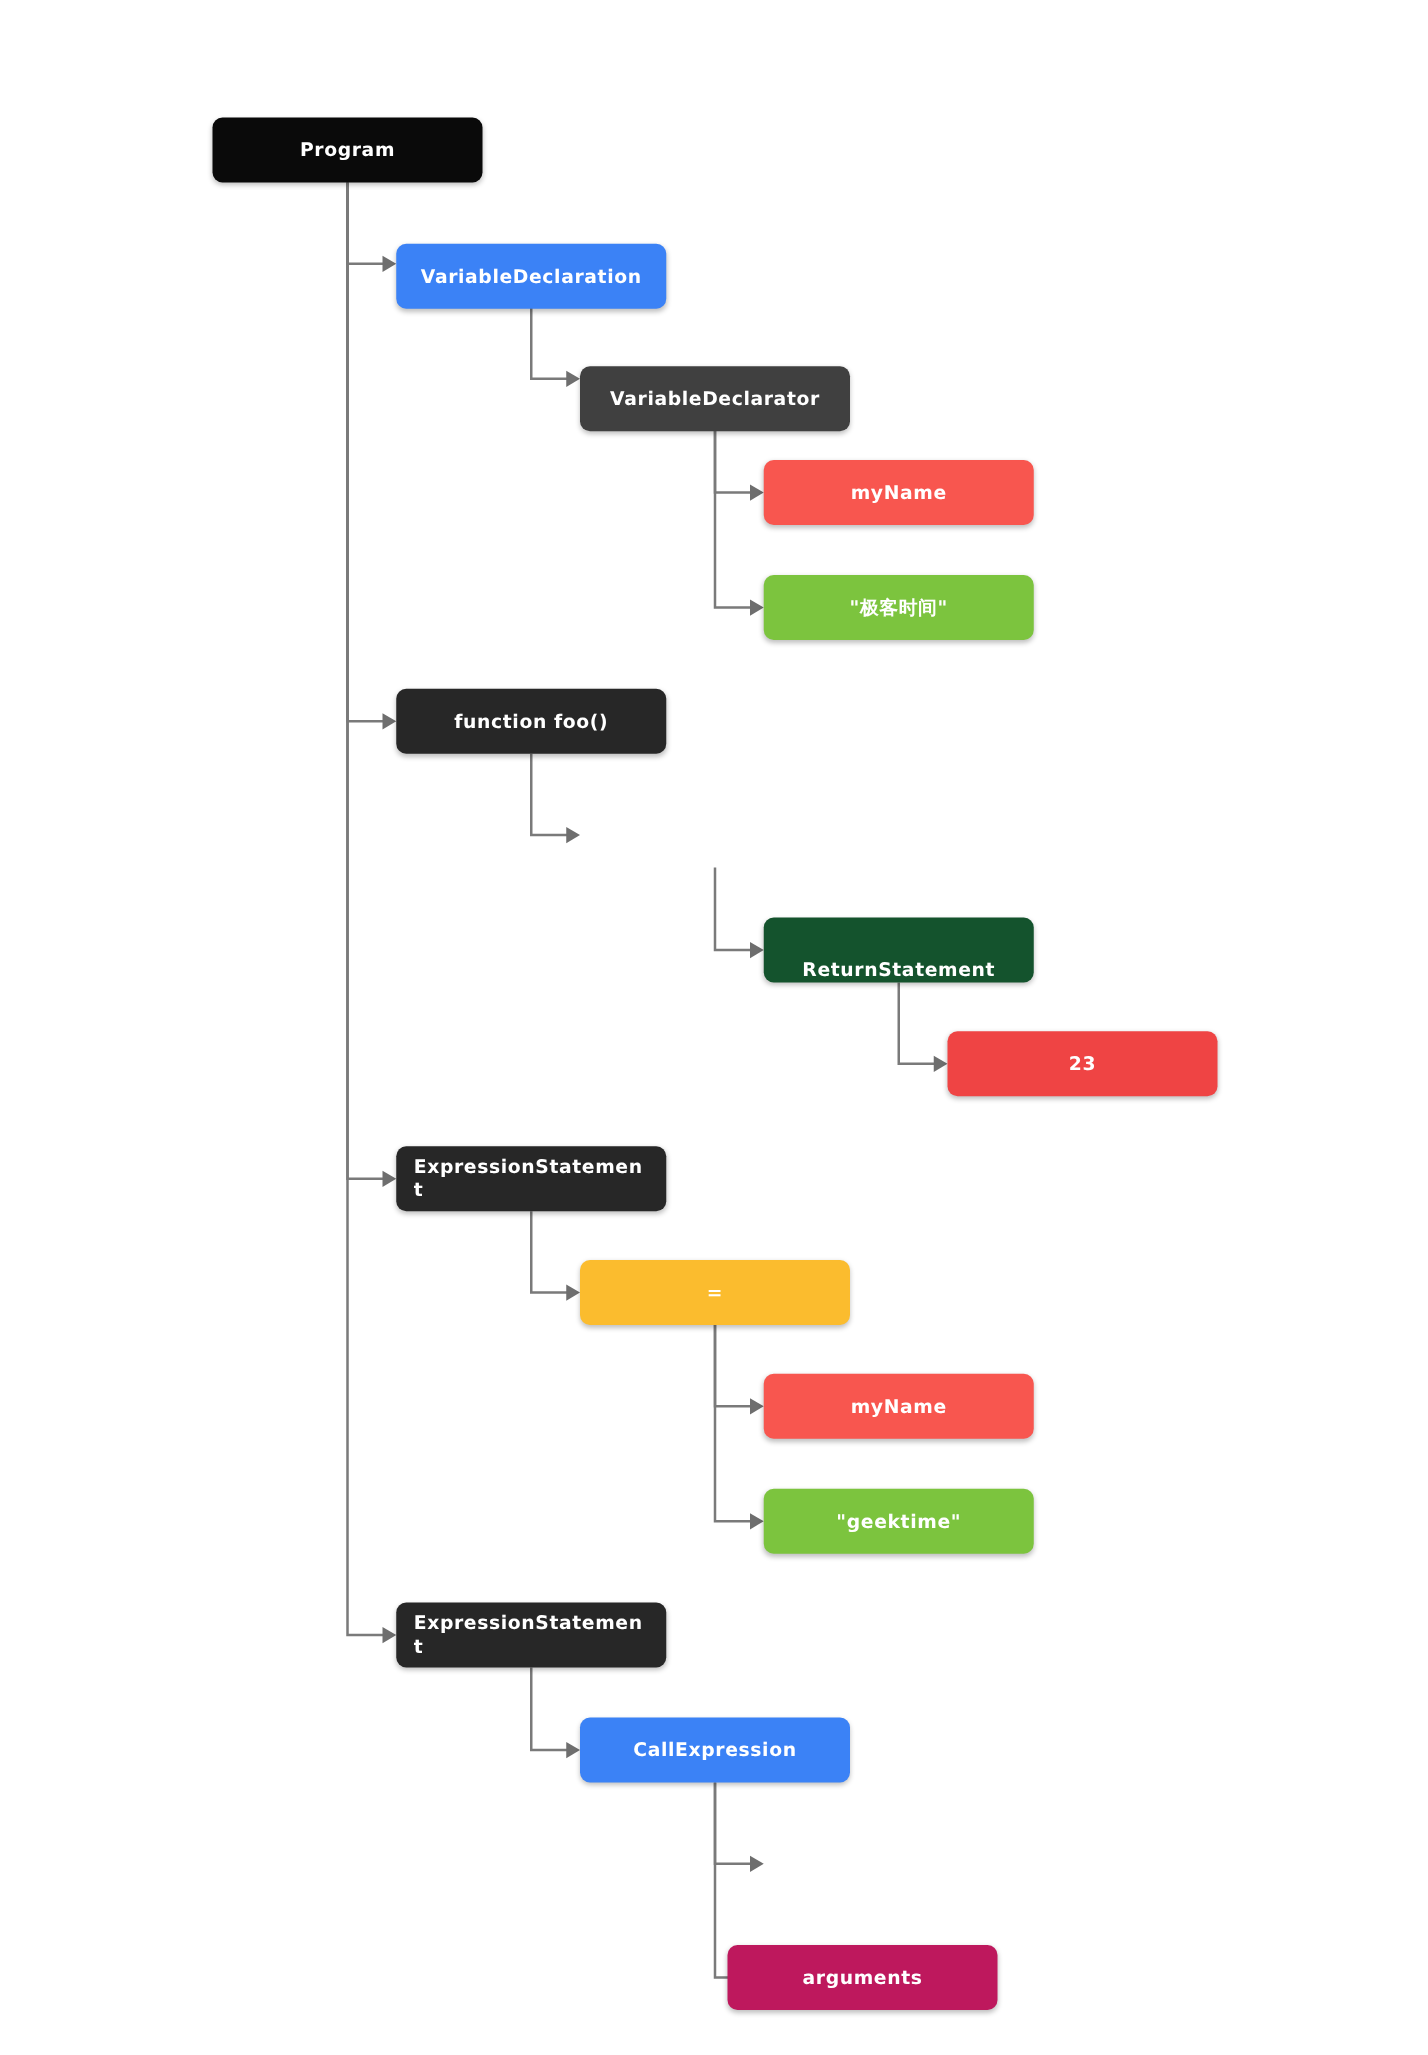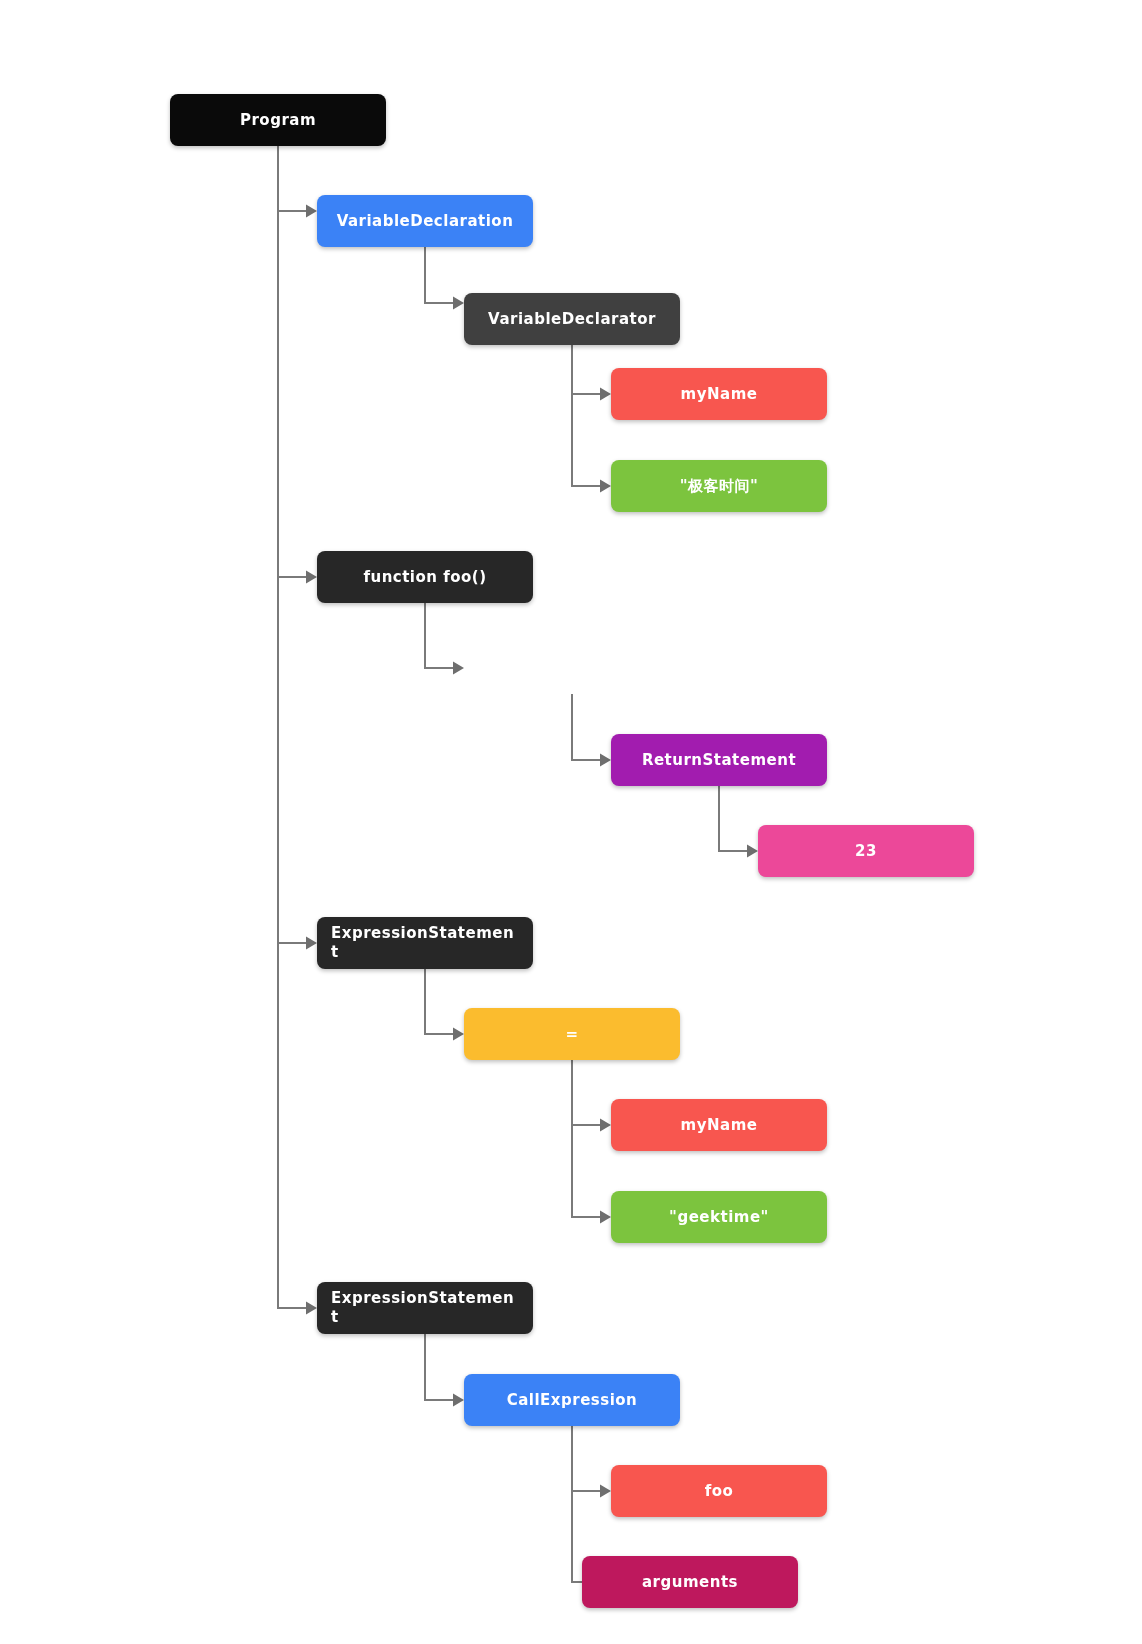--- a/index.html
+++ b/index.html
@@ -88,43 +88,40 @@
     </div>
     <div class="node" style="left: 611px; top: 368px; background: rgb(248, 86, 79);">
       <span class="lbl">myName</span>
     </div>
     <div class="node" style="left: 611px; top: 460px; background: rgb(124, 196, 62);">
       <span class="lbl">"极客时间"</span>
     </div>
     <div class="node" style="left: 317px; top: 551px; background: rgb(39, 39, 39); align-items: center;">
       <span class="lbl">function foo()</span>
     </div>
-    <div class="node" style="left: 611px; top: 734px; background: #a21caf;">
+    <div class="node" style="left: 611px; top: 734px; background: #14532d; align-items: flex-end;">
       <span class="lbl">ReturnStatement</span>
     </div>
-    <div class="node" style="left: 758px; top: 825px; background: #ec4899;">
+    <div class="node" style="left: 758px; top: 825px; background: #ef4444;">
       <span class="lbl">23</span>
     </div>
     <div class="node" style="left: 317px; top: 917px; background: rgb(39, 39, 39);">
       <span class="lbl">ExpressionStatement</span>
     </div>
     <div class="node" style="left: 464px; top: 1008px; background: rgb(251, 188, 46);">
       <span class="lbl">=</span>
     </div>
     <div class="node" style="left: 611px; top: 1099px; background: rgb(248, 86, 79);">
       <span class="lbl">myName</span>
     </div>
     <div class="node" style="left: 611px; top: 1191px; background: rgb(124, 196, 62);">
       <span class="lbl">"geektime"</span>
     </div>
     <div class="node" style="left: 317px; top: 1282px; background: rgb(39, 39, 39);">
       <span class="lbl">ExpressionStatement</span>
     </div>
     <div class="node" style="left: 464px; top: 1374px; background: #3b82f6;">
       <span class="lbl">CallExpression</span>
     </div>
-    <div class="node" style="left: 611px; top: 1465px; background: rgb(248, 86, 79);">
-      <span class="lbl">foo</span>
-    </div>
     <div class="node" style="left: 582px; top: 1556px; background: #be185d; justify-content: center;">
       <span class="lbl">arguments</span>
     </div>
   </div>
 
 </body></html>

